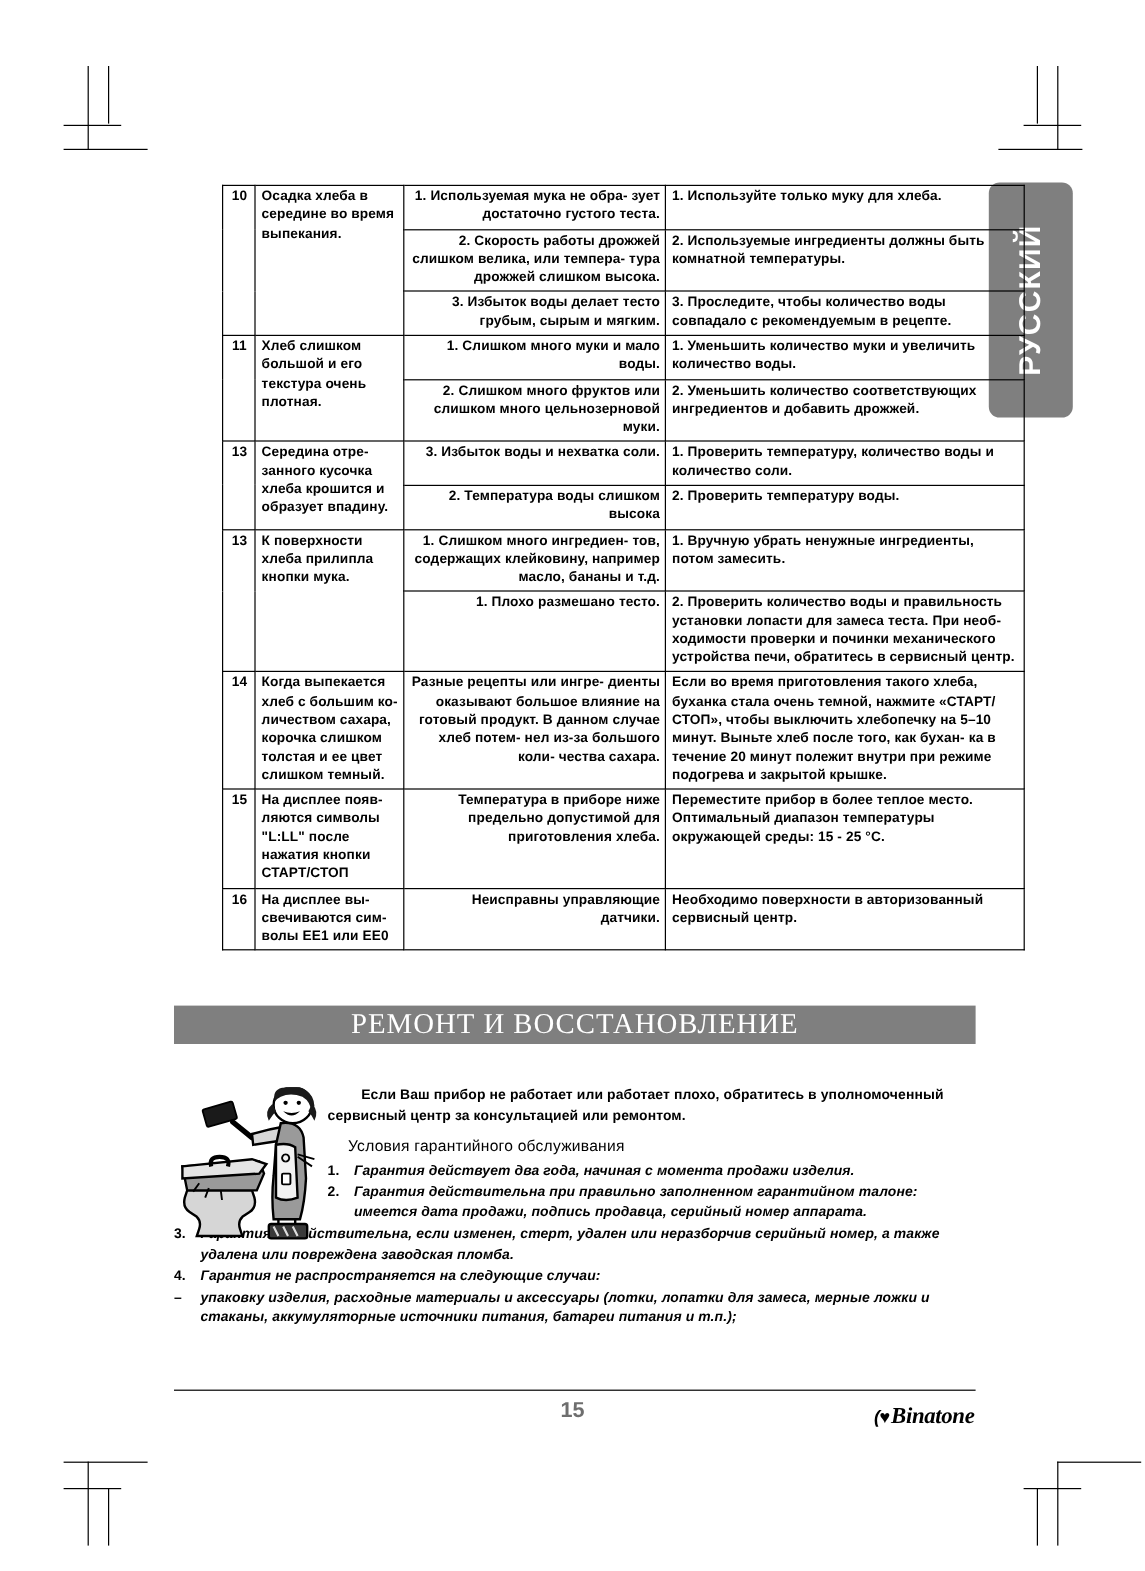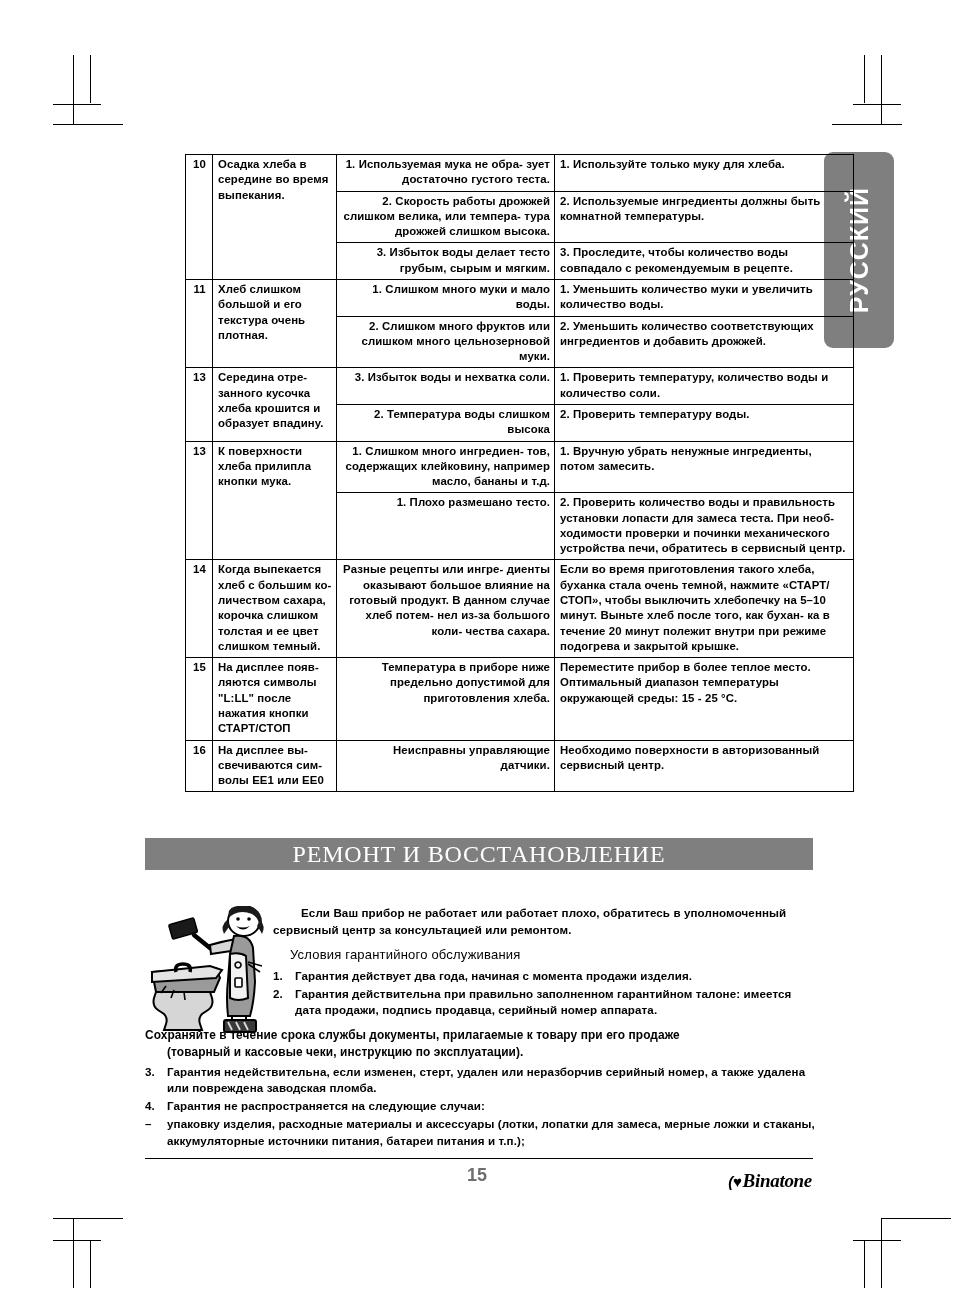--- a/index.html
+++ b/index.html
@@ -91,21 +91,21 @@
   }
   .num-list {
     margin: 6px 0 0 128px;
     font-size: 11.6px;
     font-weight: bold;
     line-height: 1.45;
     letter-spacing: 0.1px;
   }
   .li { display: flex; margin-bottom: 1px; }
   .li .mk { width: 22px; flex: 0 0 22px; }
-  .li .tx { flex: 1; }
+  .li .tx { flex: 1; font-style: italic; }
 
   .keep-note {
     margin-top: 8px;
     font-size: 11.9px;
     font-weight: 900;
     line-height: 1.45;
     letter-spacing: 0.1px;
   }
   .keep-note .l2 { margin-left: 22px; }
 
@@ -298,24 +298,20 @@
       <div class="li">
         <span class="mk">1.</span>
         <span class="tx">Гарантия действует два года, начиная с момента продажи  изделия.</span>
       </div>
       <div class="li">
         <span class="mk">2.</span>
         <span class="tx">Гарантия действительна при правильно заполненном гарантийном талоне: имеется дата продажи, подпись продавца, серийный номер аппарата.</span>
       </div>
     </div>
 
-  <div class="keep-note">
-    <div>Сохраняйте в течение срока службы документы, прилагаемые к товару при его продаже</div>
-    <div class="l2">(товарный и кассовые чеки, инструкцию по эксплуатации).</div>
-  </div>
 
   <div class="tail-list" id="list-tail">
       <div class="li">
         <span class="mk">3.</span>
         <span class="tx">Гарантия недействительна, если изменен, стерт, удален или неразборчив серийный номер, а также удалена или повреждена заводская пломба.</span>
       </div>
       <div class="li">
         <span class="mk">4.</span>
         <span class="tx">Гарантия не распространяется на следующие случаи:</span>
       </div>

